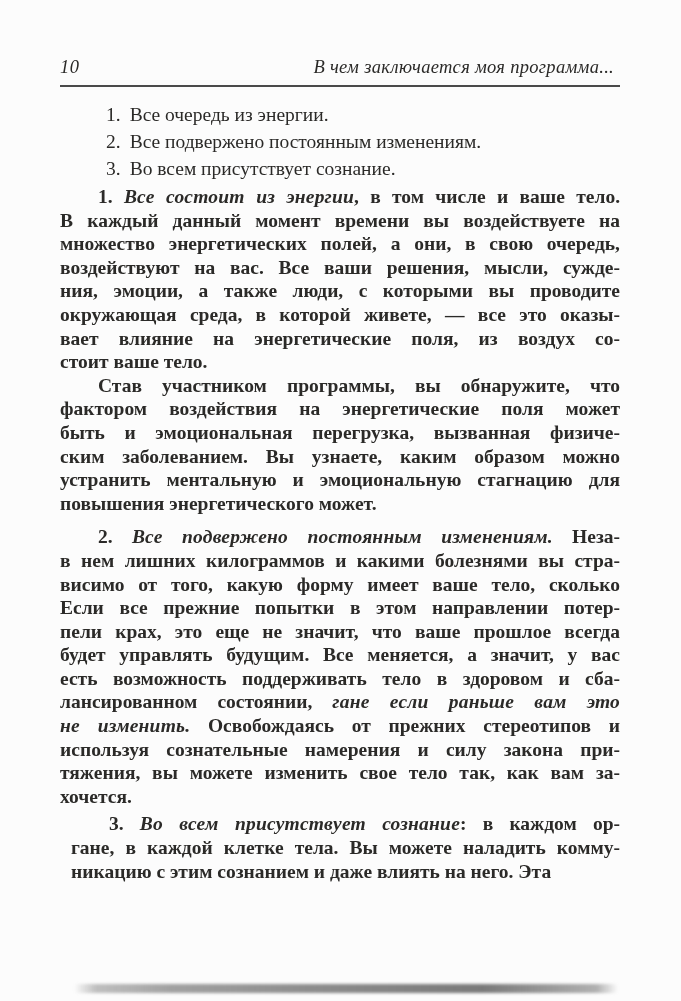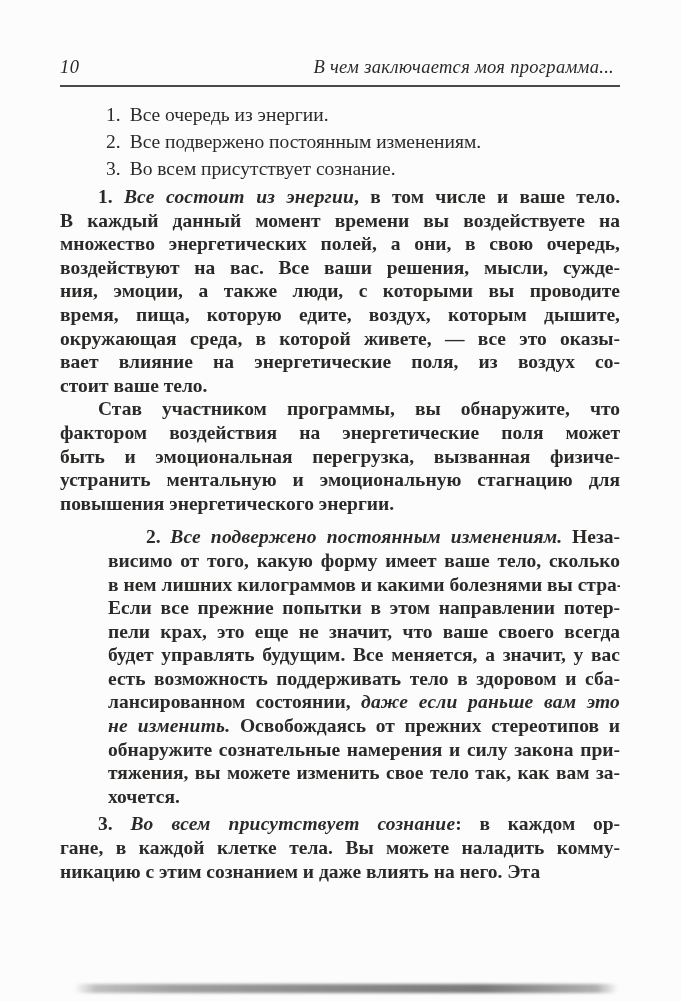--- a/index.html
+++ b/index.html
@@ -48,22 +48,22 @@
   .intro-list .marker {
     display: inline-block;
     margin-right: 9px;
   }
   
   .body-text {
     margin-top: 3px;
     font-size: 19.5px;
   }
   .paragraph { margin: 0; font-weight: bold; }
-  .paragraph:nth-child(3) { margin-top: 10px; margin-left: 48px; }
-  .paragraph:nth-child(4) { margin-top: 4px; }
+  .paragraph:nth-child(3) { margin-top: 10px; }
+  .paragraph:nth-child(4) { margin-top: 4px; margin-left: 11px; }
   .pline {
     line-height: 23.6px;
     white-space: nowrap;
     text-align: justify;
     text-align-last: justify;
     overflow: hidden;
   }
   .pline.first { text-indent: 38px; }
   .pline.last  {
     text-align-last: left;
@@ -104,43 +104,43 @@
       <div class="list-item"><span class="marker">3.</span><span>Во всем присутствует сознание.</span></div>
     </div>
 
   <div class="body-text">
       <div class="paragraph">
         <div class="pline first">1. <i>Все состоит из энергии</i>, в том числе и ваше тело.</div>
         <div class="pline">В каждый данный момент времени вы воздействуете на</div>
         <div class="pline">множество энергетических полей, а они, в свою очередь,</div>
         <div class="pline">воздействуют на вас. Все ваши решения, мысли, сужде-</div>
         <div class="pline">ния, эмоции, а также люди, с которыми вы проводите</div>
-        <div class="pline">время, пища, которую едите, воздух, которым дышите,</div>
         <div class="pline">окружающая среда, в которой живете, — все это оказы-</div>
         <div class="pline">вает влияние на энергетические поля, из воздух со-</div>
         <div class="pline last">стоит ваше тело.</div>
       </div>
       <div class="paragraph">
         <div class="pline first">Став участником программы, вы обнаружите, что</div>
         <div class="pline">фактором воздействия на энергетические поля может</div>
         <div class="pline">быть и эмоциональная перегрузка, вызванная физиче-</div>
+        <div class="pline">ским заболеванием. Вы узнаете, каким образом можно</div>
         <div class="pline">устранить ментальную и эмоциональную стагнацию для</div>
-        <div class="pline last">повышения энергетического энергии.</div>
+        <div class="pline last">повышения энергетического может.</div>
       </div>
       <div class="paragraph">
         <div class="pline first">2. <i>Все подвержено постоянным изменениям.</i> Неза-</div>
+        <div class="pline">в нем лишних килограммов и какими болезнями вы стра-</div>
         <div class="pline">висимо от того, какую форму имеет ваше тело, сколько</div>
-        <div class="pline">в нем лишних килограммов и какими болезнями вы стра-</div>
         <div class="pline">Если все прежние попытки в этом направлении потер-</div>
-        <div class="pline">пели крах, это еще не значит, что ваше своего всегда</div>
+        <div class="pline">пели крах, это еще не значит, что ваше прошлое всегда</div>
         <div class="pline">будет управлять будущим. Все меняется, а значит, у вас</div>
         <div class="pline">есть возможность поддерживать тело в здоровом и сба-</div>
-        <div class="pline">лансированном состоянии, <i>даже если раньше вам это</i></div>
+        <div class="pline">лансированном состоянии, <i>гане если раньше вам это</i></div>
         <div class="pline"><i>не изменить.</i> Освобождаясь от прежних стереотипов и</div>
-        <div class="pline">обнаружите сознательные намерения и силу закона при-</div>
+        <div class="pline">используя сознательные намерения и силу закона при-</div>
         <div class="pline">тяжения, вы можете изменить свое тело так, как вам за-</div>
         <div class="pline last">хочется.</div>
       </div>
       <div class="paragraph">
         <div class="pline first">3. <i>Во всем присутствует сознание</i>: в каждом ор-</div>
         <div class="pline">гане, в каждой клетке тела. Вы можете наладить комму-</div>
         <div class="pline last">никацию с этим сознанием и даже влиять на него. Эта</div>
       </div>
     </div>
 

